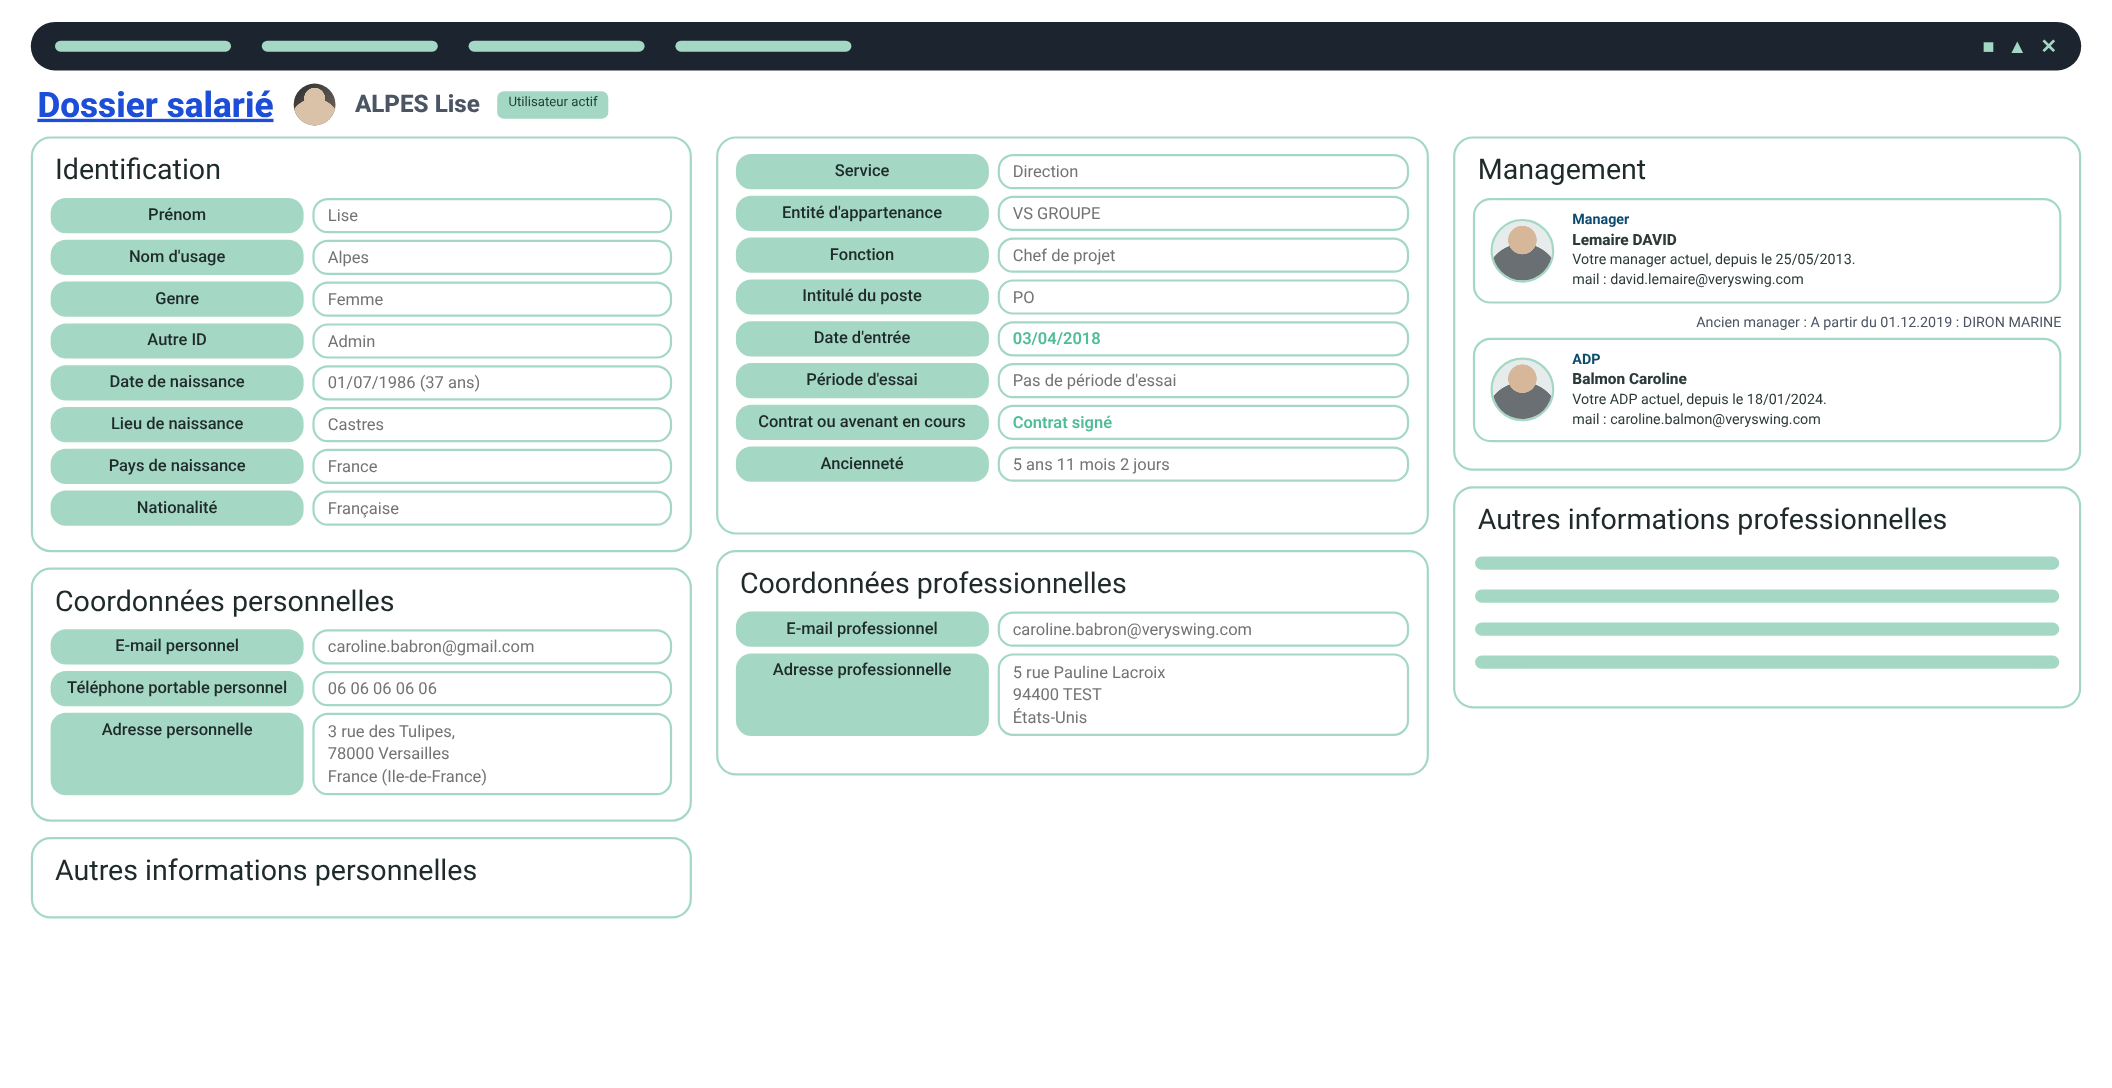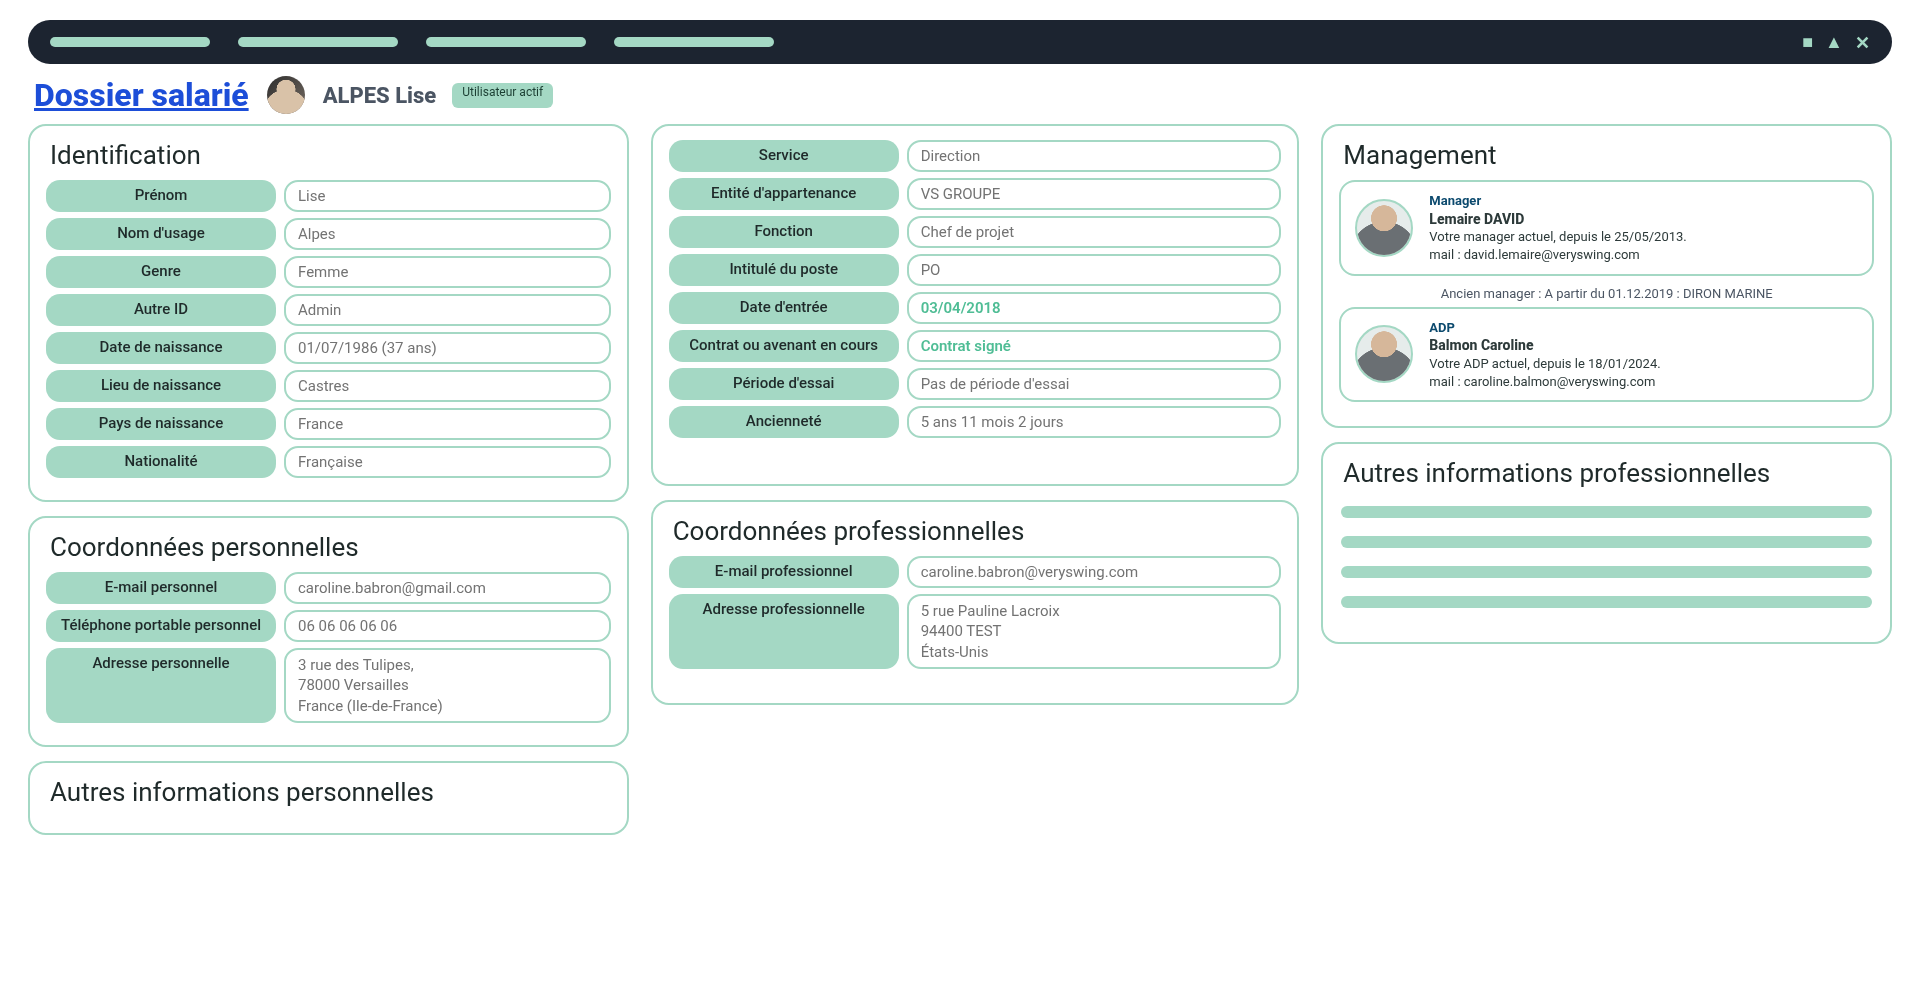--- a/index.html
+++ b/index.html
@@ -103,21 +103,21 @@
   }
   .mgmt-avatar::after{
     content:""; position:absolute; inset:0;
     background: radial-gradient(circle at 50% 32%, #d6b79a 28%, transparent 29%),
                 radial-gradient(circle at 50% 100%, #6a6f73 55%, transparent 56%);
   }
   .mgmt-text { font-size:13px; color:#2d3a3a; line-height:1.35;}
   .mgmt-role { color:#0c4a6e; font-weight:700; font-size:13px;}
   .mgmt-name { font-weight:800; font-size:14px;}
   .mgmt-note {
-    text-align:center; font-size:13px; color:#4b5563;
+    text-align:right; font-size:13px; color:#4b5563;
     padding:2px 0 6px 0;
   }
   .placeholder-bar{
     height:12px; background:#a4d8c4; border-radius:7px;
     margin:18px 2px;
   }
 </style>
 </head>
 <body>
 
@@ -229,26 +229,26 @@
           </div>
           <div class="field-row">
             <div class="field-label">Intitulé du poste</div>
             <div class="field-value">PO</div>
           </div>
           <div class="field-row">
             <div class="field-label">Date d'entrée</div>
             <div class="field-value highlight">03/04/2018</div>
           </div>
           <div class="field-row">
+            <div class="field-label">Période d'essai</div>
+            <div class="field-value">Pas de période d'essai</div>
+          </div>
+          <div class="field-row">
             <div class="field-label">Contrat ou avenant en cours</div>
             <div class="field-value highlight">Contrat signé</div>
-          </div>
-          <div class="field-row">
-            <div class="field-label">Période d'essai</div>
-            <div class="field-value">Pas de période d'essai</div>
           </div>
           <div class="field-row">
             <div class="field-label">Ancienneté</div>
             <div class="field-value">5 ans 11 mois 2 jours</div>
           </div>
         </div>
     </div>
 
     <div class="card" style="padding-bottom:28px;">
       <div class="card-title">Coordonnées professionnelles</div>

